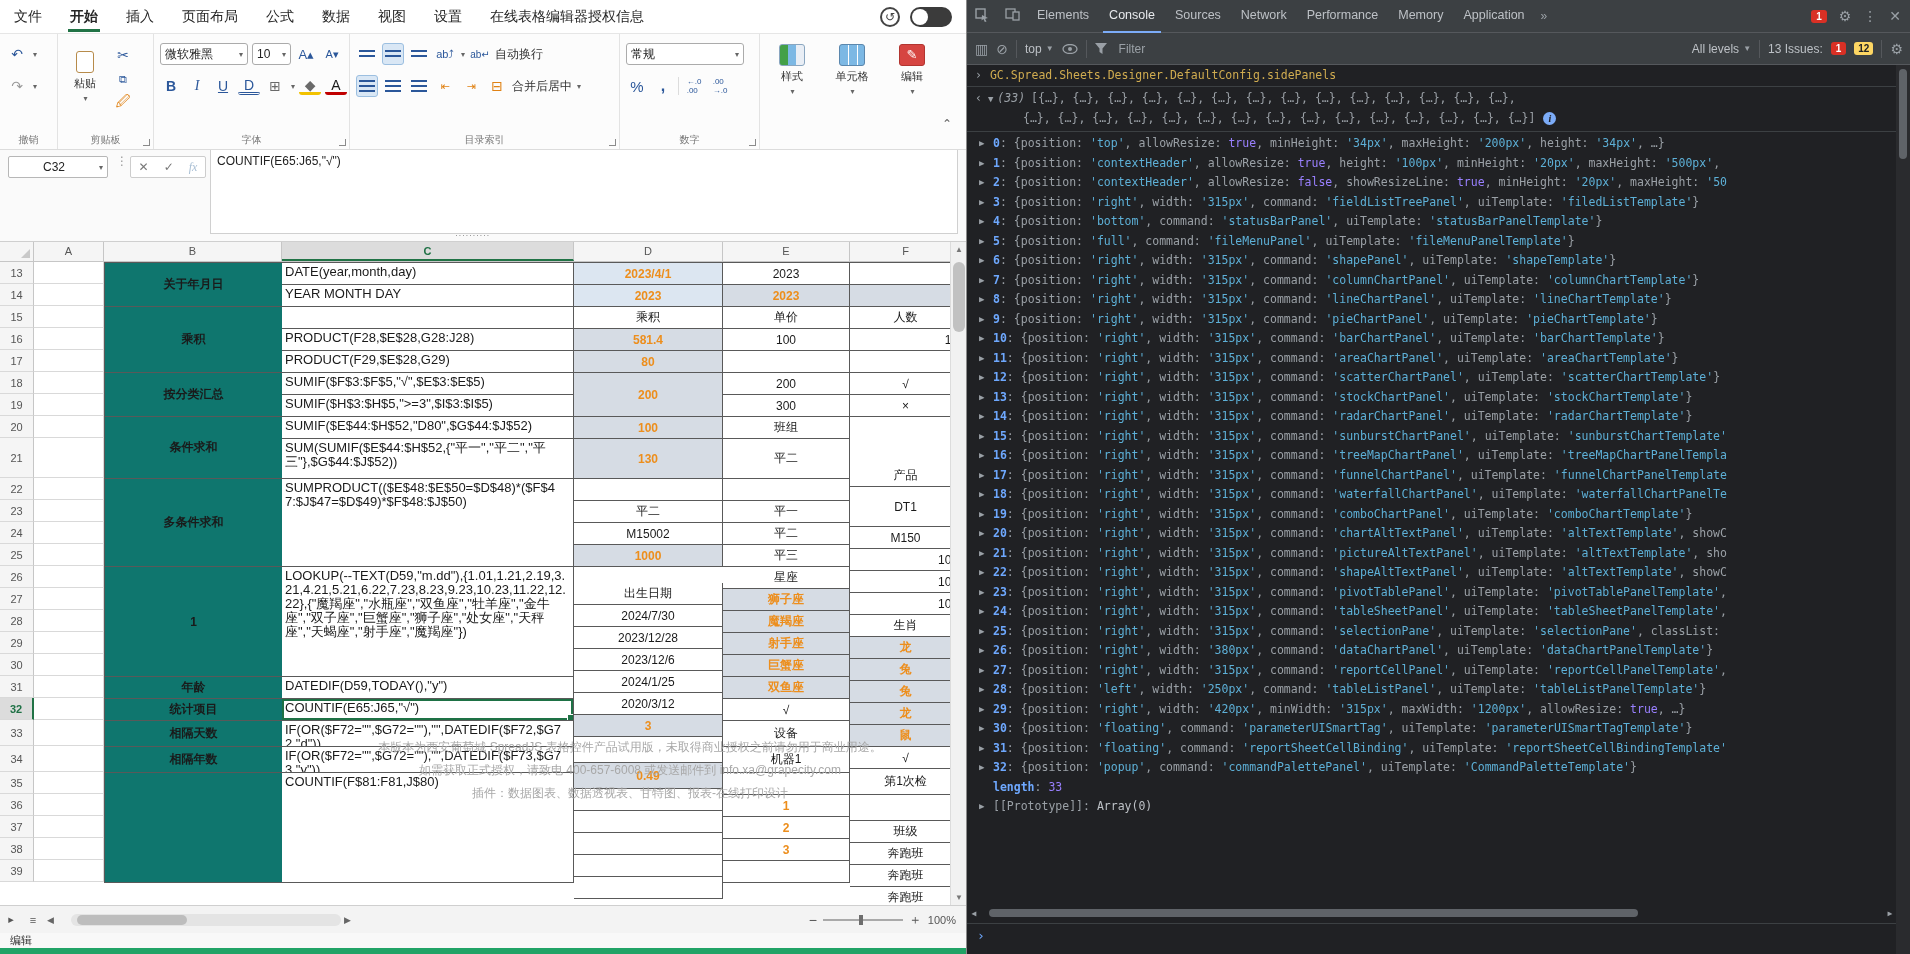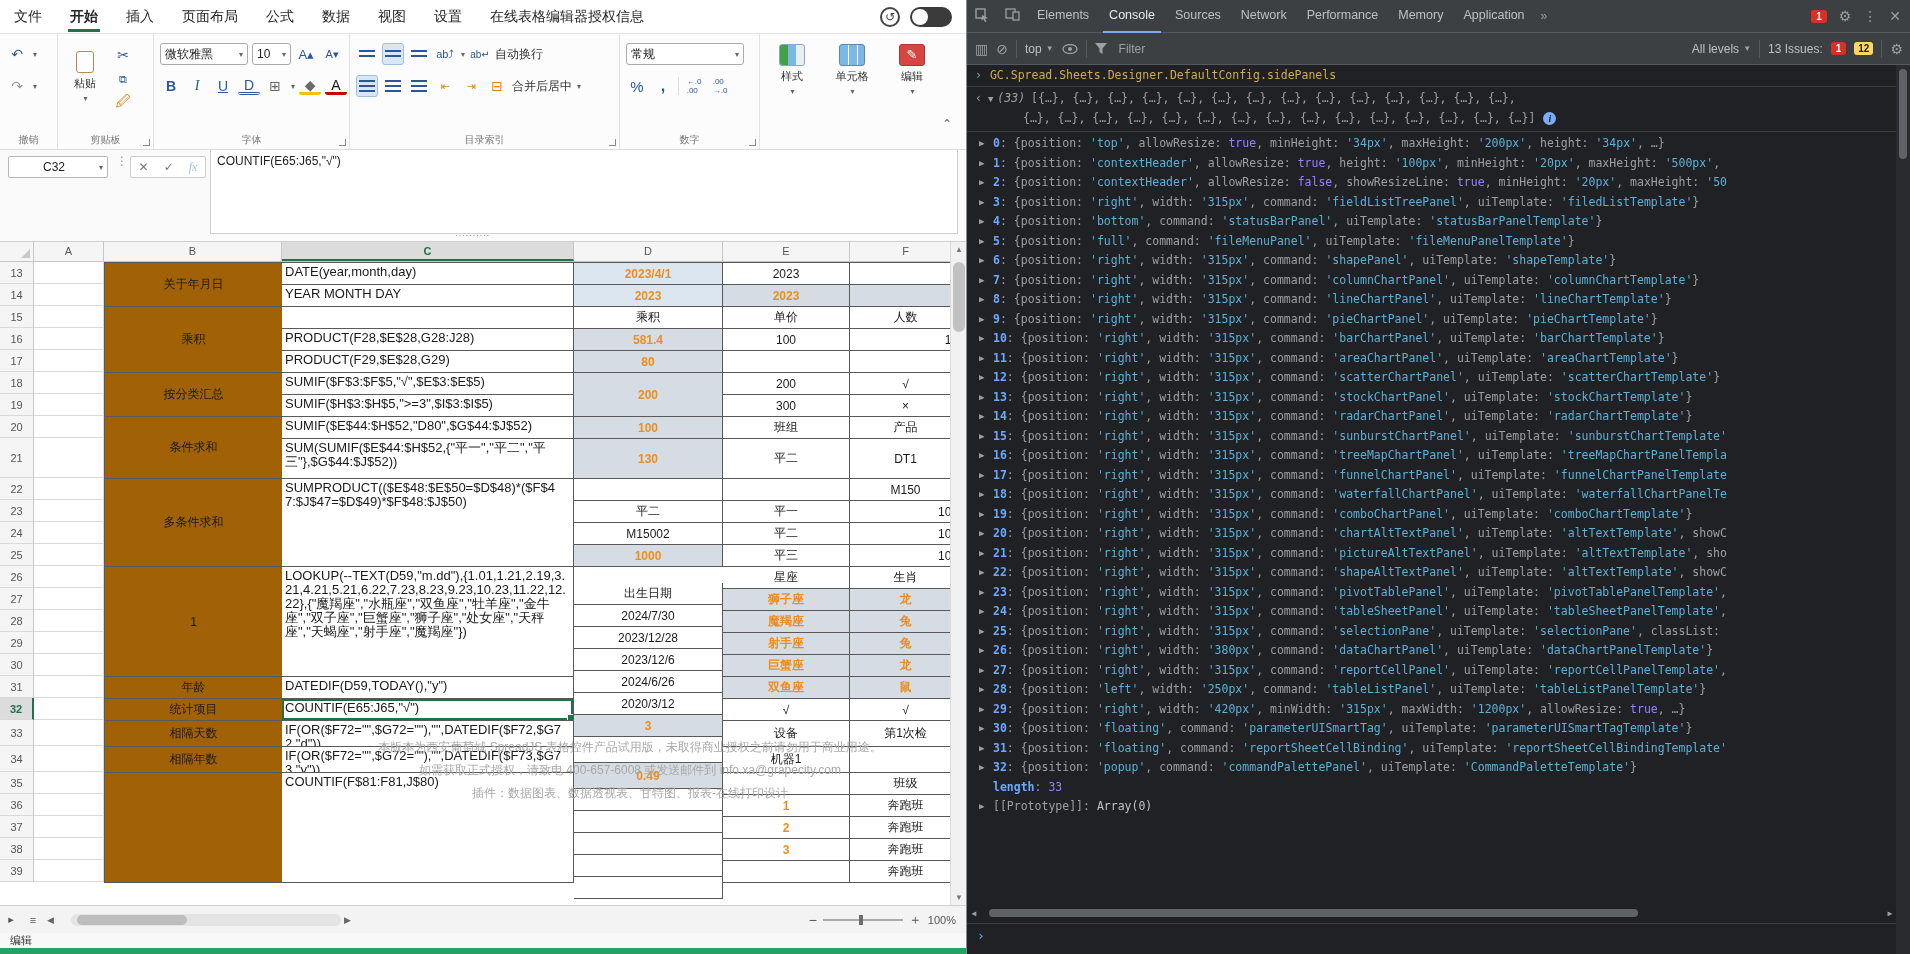--- a/index.html
+++ b/index.html
@@ -53,21 +53,21 @@
   .chead.corner { position:relative; }
   .chead.corner::after { content:""; position:absolute; right:3px; bottom:3px; border-left:9px solid transparent; border-bottom:9px solid #c9c9c9; }
   .chead.selected { background:#dcdcdc; color:#1e7145; font-weight:bold; border-bottom:2px solid #217346; }
   #rowarea { position:absolute; left:0; top:262px; width:966px; height:643px; overflow:hidden; background:#fff; }
   #rownums { position:absolute; left:0; top:0; width:34px; }
   .rnum { width:34px; background:#f5f5f5; border-right:1px solid #c6c6c6; border-bottom:1px solid #d9d9d9; font-size:11px; color:#555; text-align:center; display:flex; align-items:center; justify-content:center; }
   .rnum.selected { background:#dcdcdc; color:#1e7145; font-weight:bold; border-right:2px solid #217346; }
   .gcol { position:absolute; top:0; }
   .cell { border-right:1px solid #595959; border-bottom:1px solid #595959; font-size:12px; color:#1a1a1a; display:flex; align-items:center; justify-content:center; padding:0 3px; overflow:hidden; background:#fff; position:relative; }
   .gcol.lightgrid .cell { border-right:1px solid #d9d9d9; border-bottom:1px solid #d9d9d9; }
-  .cell.lab { background:#a16207; font-weight:normal; }
+  .cell.lab { background:#0f766e; font-weight:bold; }
   .cell.fml { justify-content:flex-start; align-items:flex-start; font-size:13px; line-height:14px; padding:2px 3px; text-align:left; word-break:break-all; font-family:"Liberation Sans",sans-serif; }
   .cell.val {}
   .cell.num { justify-content:flex-end; }
   .cell.oB { background:#dce6f1; color:#ed8e1c; font-weight:bold; }
   .cell.oG { background:#d6dce4; color:#ed8e1c; font-weight:bold; }
   .cell.oGnum { background:#d6dce4; color:#ed8e1c; font-weight:bold; justify-content:flex-end; }
   .cell.oW { color:#ed8e1c; font-weight:bold; }
   .cell.sel { box-shadow:inset 0 0 0 2px #1e7145; }
   .cell.sel::after { content:""; position:absolute; right:-2px; bottom:-2px; width:6px; height:6px; background:#1e7145; border:1px solid #fff; }
   #watermark { position:absolute; left:300px; top:474px; width:660px; text-align:center; color:#a8a8a8; font-size:12px; line-height:23px; pointer-events:none; }
@@ -426,21 +426,21 @@
             <div class="cell oG" style="height: 22px; width: 149px;">100</div>
             <div class="cell oG" style="height: 40px; width: 149px;">130</div>
             <div class="cell " style="height: 22px; width: 149px;"></div>
             <div class="cell val" style="height: 22px; width: 149px;">平二</div>
             <div class="cell val" style="height: 22px; width: 149px;">M15002</div>
             <div class="cell oG" style="height: 22px; width: 149px;">1000</div>
             <div class="cell val" style="height: 22px; width: 149px; margin-top: 16px;">出生日期</div>
             <div class="cell val" style="height: 22px; width: 149px;">2024/7/30</div>
             <div class="cell val" style="height: 22px; width: 149px;">2023/12/28</div>
             <div class="cell val" style="height: 22px; width: 149px;">2023/12/6</div>
-            <div class="cell val" style="height: 22px; width: 149px;">2024/6/26</div>
+            <div class="cell val" style="height: 22px; width: 149px;">2024/1/25</div>
             <div class="cell val" style="height: 22px; width: 149px;">2020/3/12</div>
             <div class="cell oG" style="height: 22px; width: 149px;">3</div>
             <div class="cell " style="height: 26px; width: 149px;"></div>
             <div class="cell oG" style="height: 26px; width: 149px;">0.49</div>
             <div class="cell " style="height: 22px; width: 149px;"></div>
             <div class="cell " style="height: 22px; width: 149px;"></div>
             <div class="cell " style="height: 22px; width: 149px;"></div>
             <div class="cell " style="height: 22px; width: 149px;"></div>
             <div class="cell " style="height: 22px; width: 149px;"></div>
           </div>
@@ -474,21 +474,21 @@
             <div class="cell " style="height: 22px; width: 127px;"></div>
           </div>
           <div class="gcol" style="left: 850px; width: 112px; border-left: none; border-top: 1px solid rgb(89, 89, 89);">
             <div class="cell num" style="height: 22px; width: 112px;">4</div>
             <div class="cell oGnum" style="height: 22px; width: 112px;">4</div>
             <div class="cell val" style="height: 22px; width: 112px;">人数</div>
             <div class="cell num" style="height: 22px; width: 112px;">10</div>
             <div class="cell num" style="height: 22px; width: 112px;">1</div>
             <div class="cell val" style="height: 22px; width: 112px;">√</div>
             <div class="cell val" style="height: 22px; width: 112px;">×</div>
-            <div class="cell val" style="height: 22px; width: 112px;">产品</div>
+            <div class="cell val" style="height: 22px; width: 112px; margin-top: 48px;">产品</div>
             <div class="cell val" style="height: 40px; width: 112px;">DT1</div>
             <div class="cell val" style="height: 22px; width: 112px;">M150</div>
             <div class="cell num" style="height: 22px; width: 112px;">100</div>
             <div class="cell num" style="height: 22px; width: 112px;">100</div>
             <div class="cell num" style="height: 22px; width: 112px;">100</div>
             <div class="cell val" style="height: 22px; width: 112px;">生肖</div>
             <div class="cell oG" style="height: 22px; width: 112px;">龙</div>
             <div class="cell oG" style="height: 22px; width: 112px;">兔</div>
             <div class="cell oG" style="height: 22px; width: 112px;">兔</div>
             <div class="cell oG" style="height: 22px; width: 112px;">龙</div>

